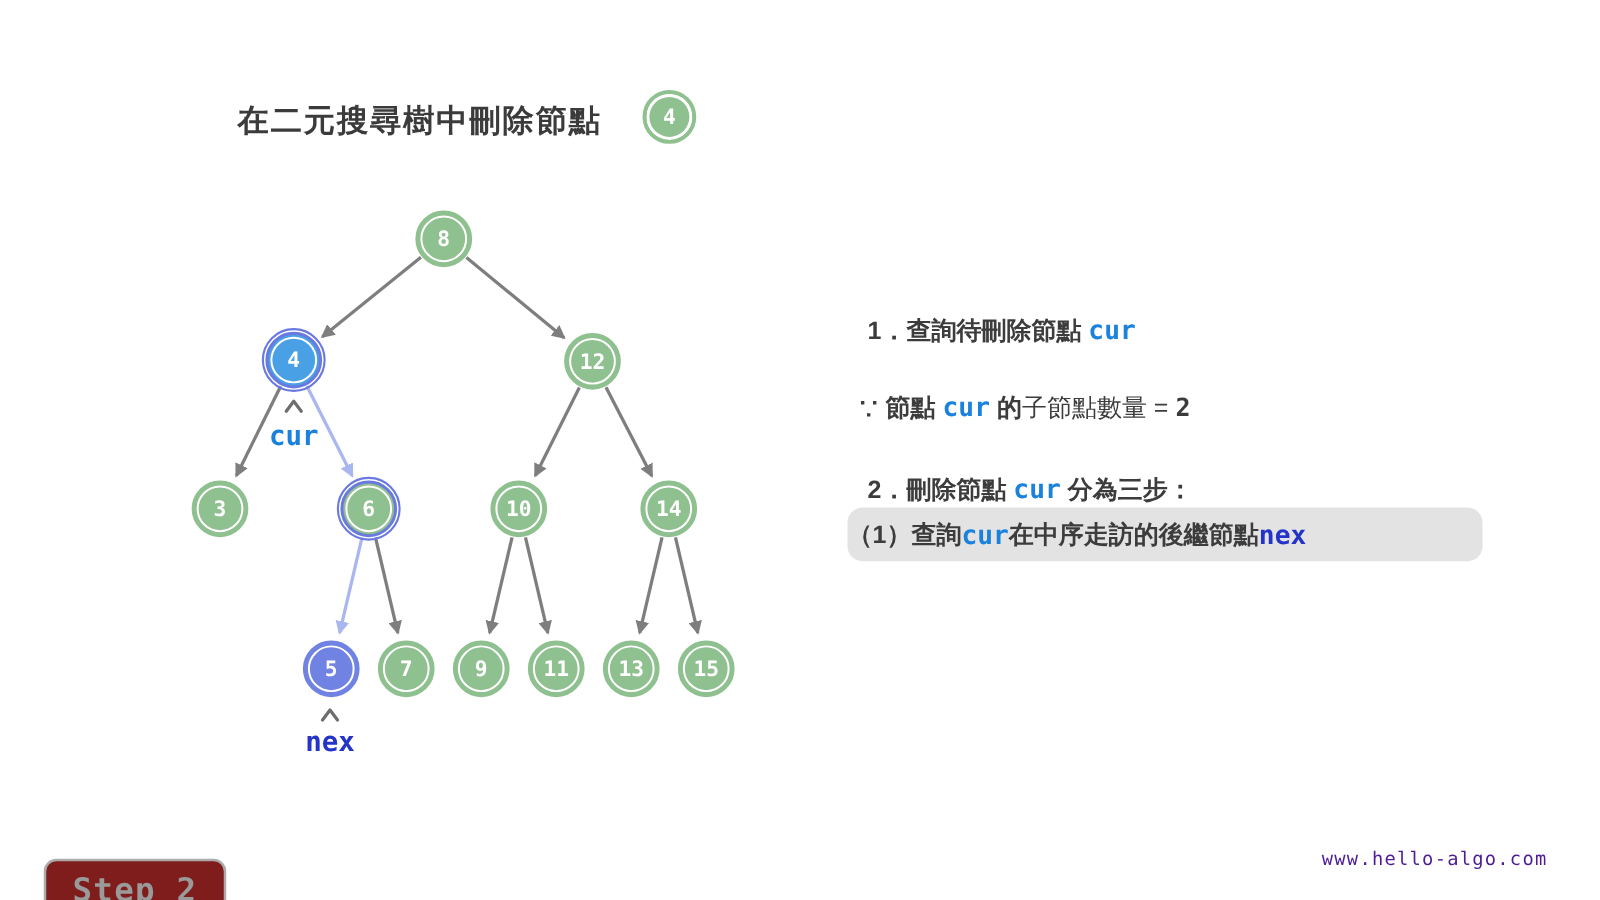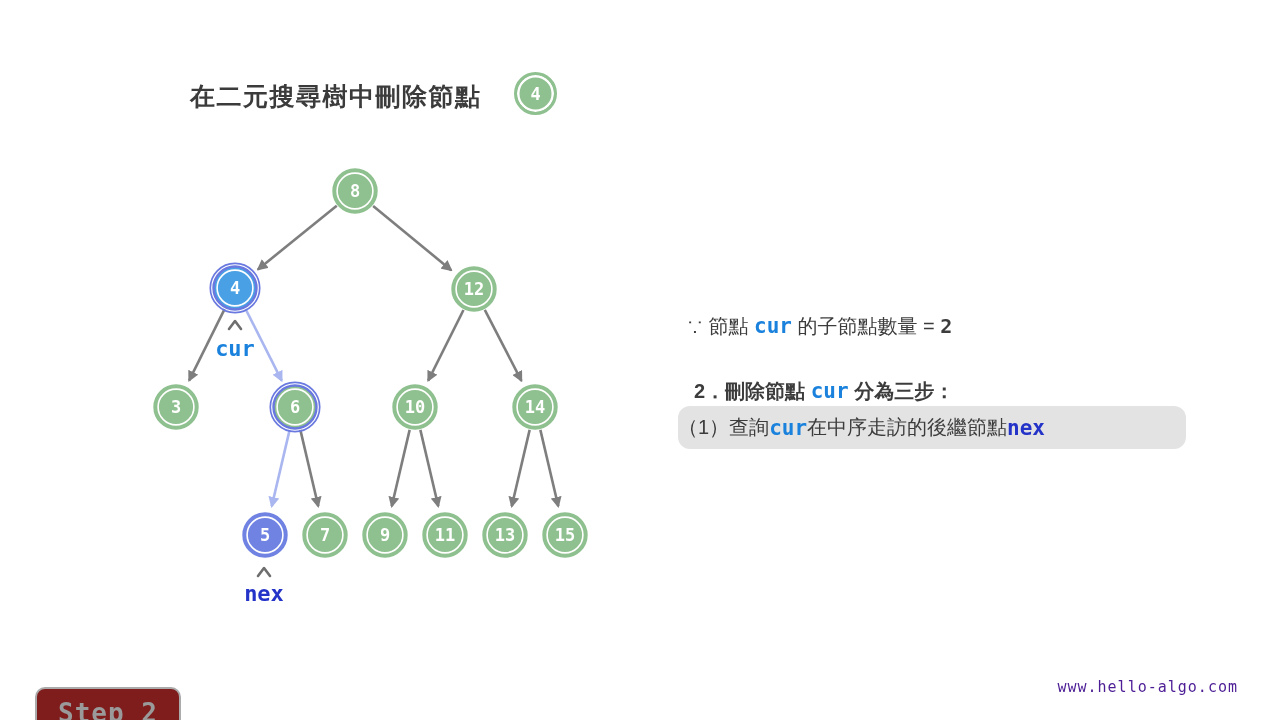--- a/index.html
+++ b/index.html
@@ -27,21 +27,21 @@
   .pline{position:absolute;font-size:20px;color:#3c3c3c;white-space:nowrap}
   .l1{left:694px;top:251px}
   .l2{left:687px;top:313px}
   .l3{left:694px;top:378px}
   .l4{
     left:678px;top:406px;width:508px;height:43px;background:#e3e3e3;border-radius:12px;
     display:flex;align-items:center;
   }
   .seg-h{font-weight:bold}
   .seg-b{font-weight:normal}
-  .seg-n{font-weight:normal}
+  .seg-n{font-weight:bold}
   .seg-cb{font-family:"DejaVu Sans Mono",monospace;font-weight:bold;color:#1a82dd;font-size:21px}
   .seg-cd{font-family:"DejaVu Sans Mono",monospace;font-weight:bold;color:#2433c8;font-size:21px}
   .seg-bm{font-family:"DejaVu Sans Mono",monospace;font-weight:bold;font-size:20px;color:#3c3c3c}
   
   .step-btn{
     position:absolute;left:35px;top:639px;width:142px;height:47px;
     border:2.5px solid #ababab;border-radius:10px;background:#7f1d1d;
     display:flex;align-items:center;justify-content:center;margin-top:48px;
   }
   .step-btn span{font:bold 26px "DejaVu Sans Mono",monospace;color:#9a9a9a;letter-spacing:1px}
@@ -148,20 +148,21 @@
         <circle cx="565" cy="535" r="21.5" fill="#8FC08F" stroke="#8FC08F" stroke-width="2.4"></circle>
         <circle cx="565" cy="535" r="17.9" fill="none" stroke="#ffffff" stroke-width="1.6"></circle>
         <text x="565" y="535" dy="0.35em" fill="#ffffff" text-anchor="middle" class="node-label">15</text>
       </g>
       <path d="M 229 329 L 235 321 L 241 329" fill="none" stroke="#6e6e6e" stroke-width="2.6" stroke-linecap="round" stroke-linejoin="round"></path>
       <text x="235" y="356" fill="#1a82dd" text-anchor="middle" class="pointer-label">cur</text>
       <path d="M 258 576 L 264 568 L 270 576" fill="none" stroke="#6e6e6e" stroke-width="2.6" stroke-linecap="round" stroke-linejoin="round"></path>
       <text x="264" y="601" fill="#2433c8" text-anchor="middle" class="pointer-label">nex</text>
     </svg>
 
+  <div class="pline l1"><span class="seg-h">1．查詢待刪除節點 </span><span class="seg-cb">cur</span></div>
   <div class="pline l2"><span class="seg-n">∵ 節點 </span><span class="seg-cb">cur</span><span class="seg-n"> 的</span><span class="seg-b">子節點數量</span><span class="seg-b"> = </span><span class="seg-bm">2</span></div>
   <div class="pline l3"><span class="seg-h">2．刪除節點 </span><span class="seg-cb">cur</span><span class="seg-h"> 分為三步：</span></div>
   <div class="pline l4">
       <span class="seg-n">（1）查詢 </span>
       <span class="seg-cb">cur</span>
       <span class="seg-n"> 在中序走訪的後繼節點 </span>
       <span class="seg-cd">nex</span>
     </div>
 
   <div class="step-btn">

